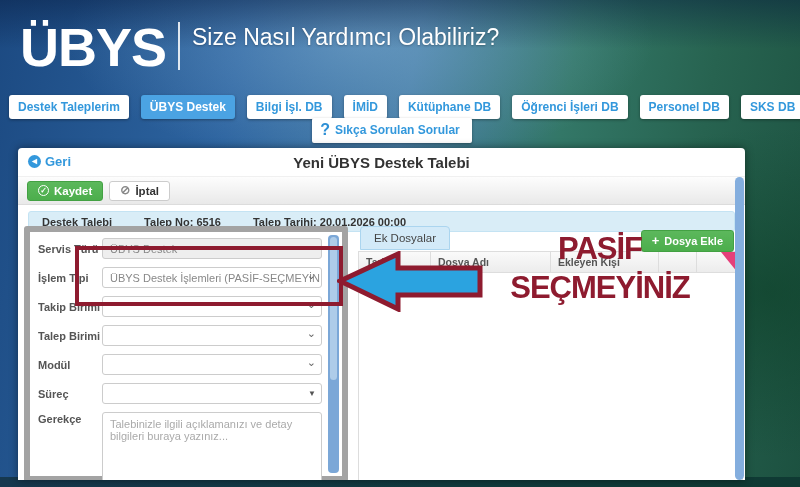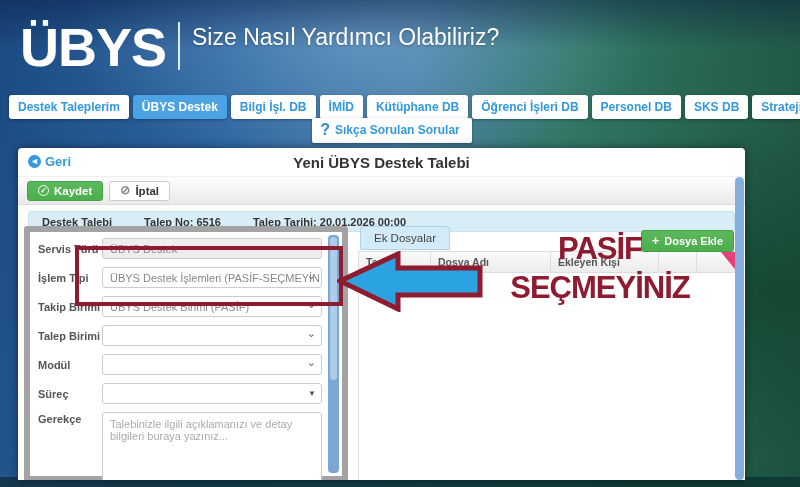--- a/index.html
+++ b/index.html
@@ -16,21 +16,21 @@
   .bg-bottom-band { position:absolute; left:0; top:477px; width:800px; height:10px;
       background:linear-gradient(90deg,#16384f, #113a3e 55%, #0f3a33); z-index:1; }
 
   
   .logo-row { position:absolute; left:20px; top:8px; display:flex; align-items:flex-start; z-index:2; color:#fff; }
   .logo { font-size:54px; font-weight:bold; letter-spacing:-1px; line-height:78px; }
   .logo-divider { width:2px; height:48px; background:rgba(255,255,255,.85); margin:14px 12px 0 12px; }
   .tagline { font-size:23px; font-weight:400; margin-top:16px; text-shadow:0 1px 2px rgba(0,0,0,.25); }
 
   
-  .nav-row { position:absolute; left:9px; top:95px; width:784px; display:flex; gap:4px; z-index:2; }
+  .nav-row { position:absolute; left:9px; top:95px; width:784px; display:flex; gap:12px; z-index:2; }
   .nav-tab { background:#fff; color:#3398dc; font-size:12px; font-weight:bold; padding:5px 9px;
       border-radius:3px; box-shadow:0 1px 3px rgba(0,0,0,.35); white-space:nowrap; cursor:pointer; }
   .nav-tab.active { background:#4ba3e3; color:#fff; }
   .faq-row { position:absolute; left:0; top:118px; width:784px; display:flex; justify-content:center; z-index:2; }
   .faq-btn { background:#fff; color:#3398dc; font-size:12px; font-weight:bold; padding:3px 12px 4px 8px;
       border-radius:2px; box-shadow:0 1px 3px rgba(0,0,0,.35); display:flex; align-items:center; gap:5px; cursor:pointer; }
   .faq-qmark { font-size:16px; font-weight:bold; color:#2d8fd5; }
 
   
   .panel { position:absolute; left:18px; top:148px; width:727px; height:332px; background:#fff;
@@ -178,21 +178,20 @@
         <div class="form-row">
           <div class="form-label">İşlem Tipi</div>
           <div class="select">
             <span>ÜBYS Destek İşlemleri (PASİF-SEÇMEYİNİZ)</span>
             <span class="chev">⌄</span>
           </div>
         </div>
         <div class="form-row">
           <div class="form-label">Takip Birimi</div>
           <div class="select">
-            <span>ÜBYS Destek Birimi (PASİF)</span>
             <span class="chev">⌄</span>
           </div>
         </div>
         <div class="form-row">
           <div class="form-label">Talep Birimi</div>
           <div class="select">
             <span></span>
             <span class="chev">⌄</span>
           </div>
         </div>

